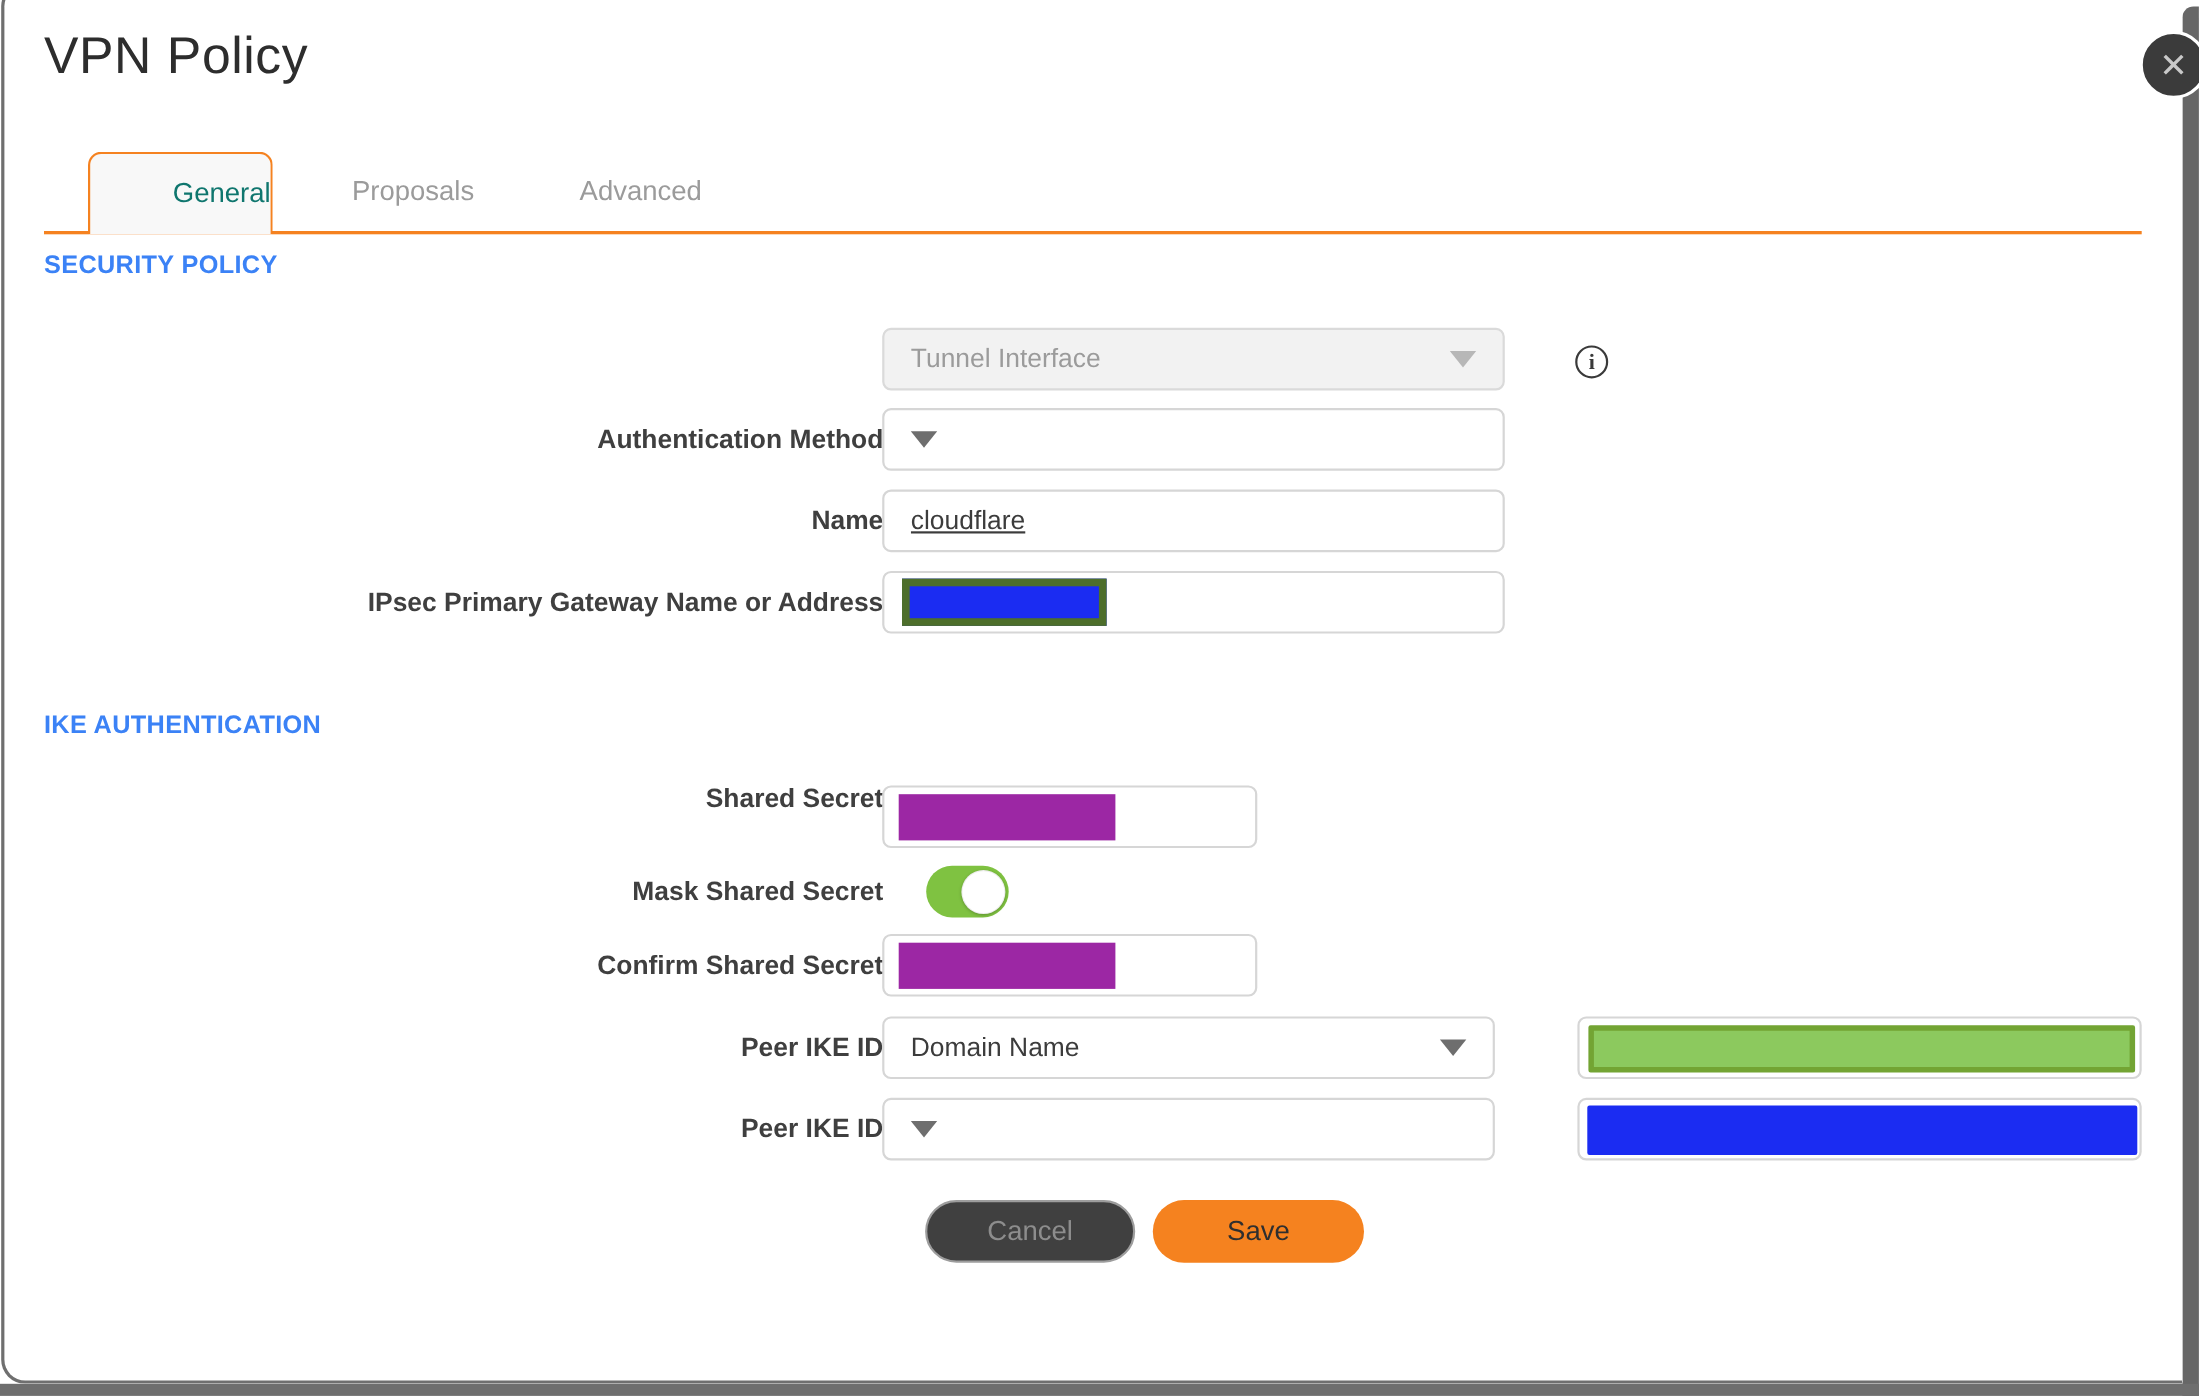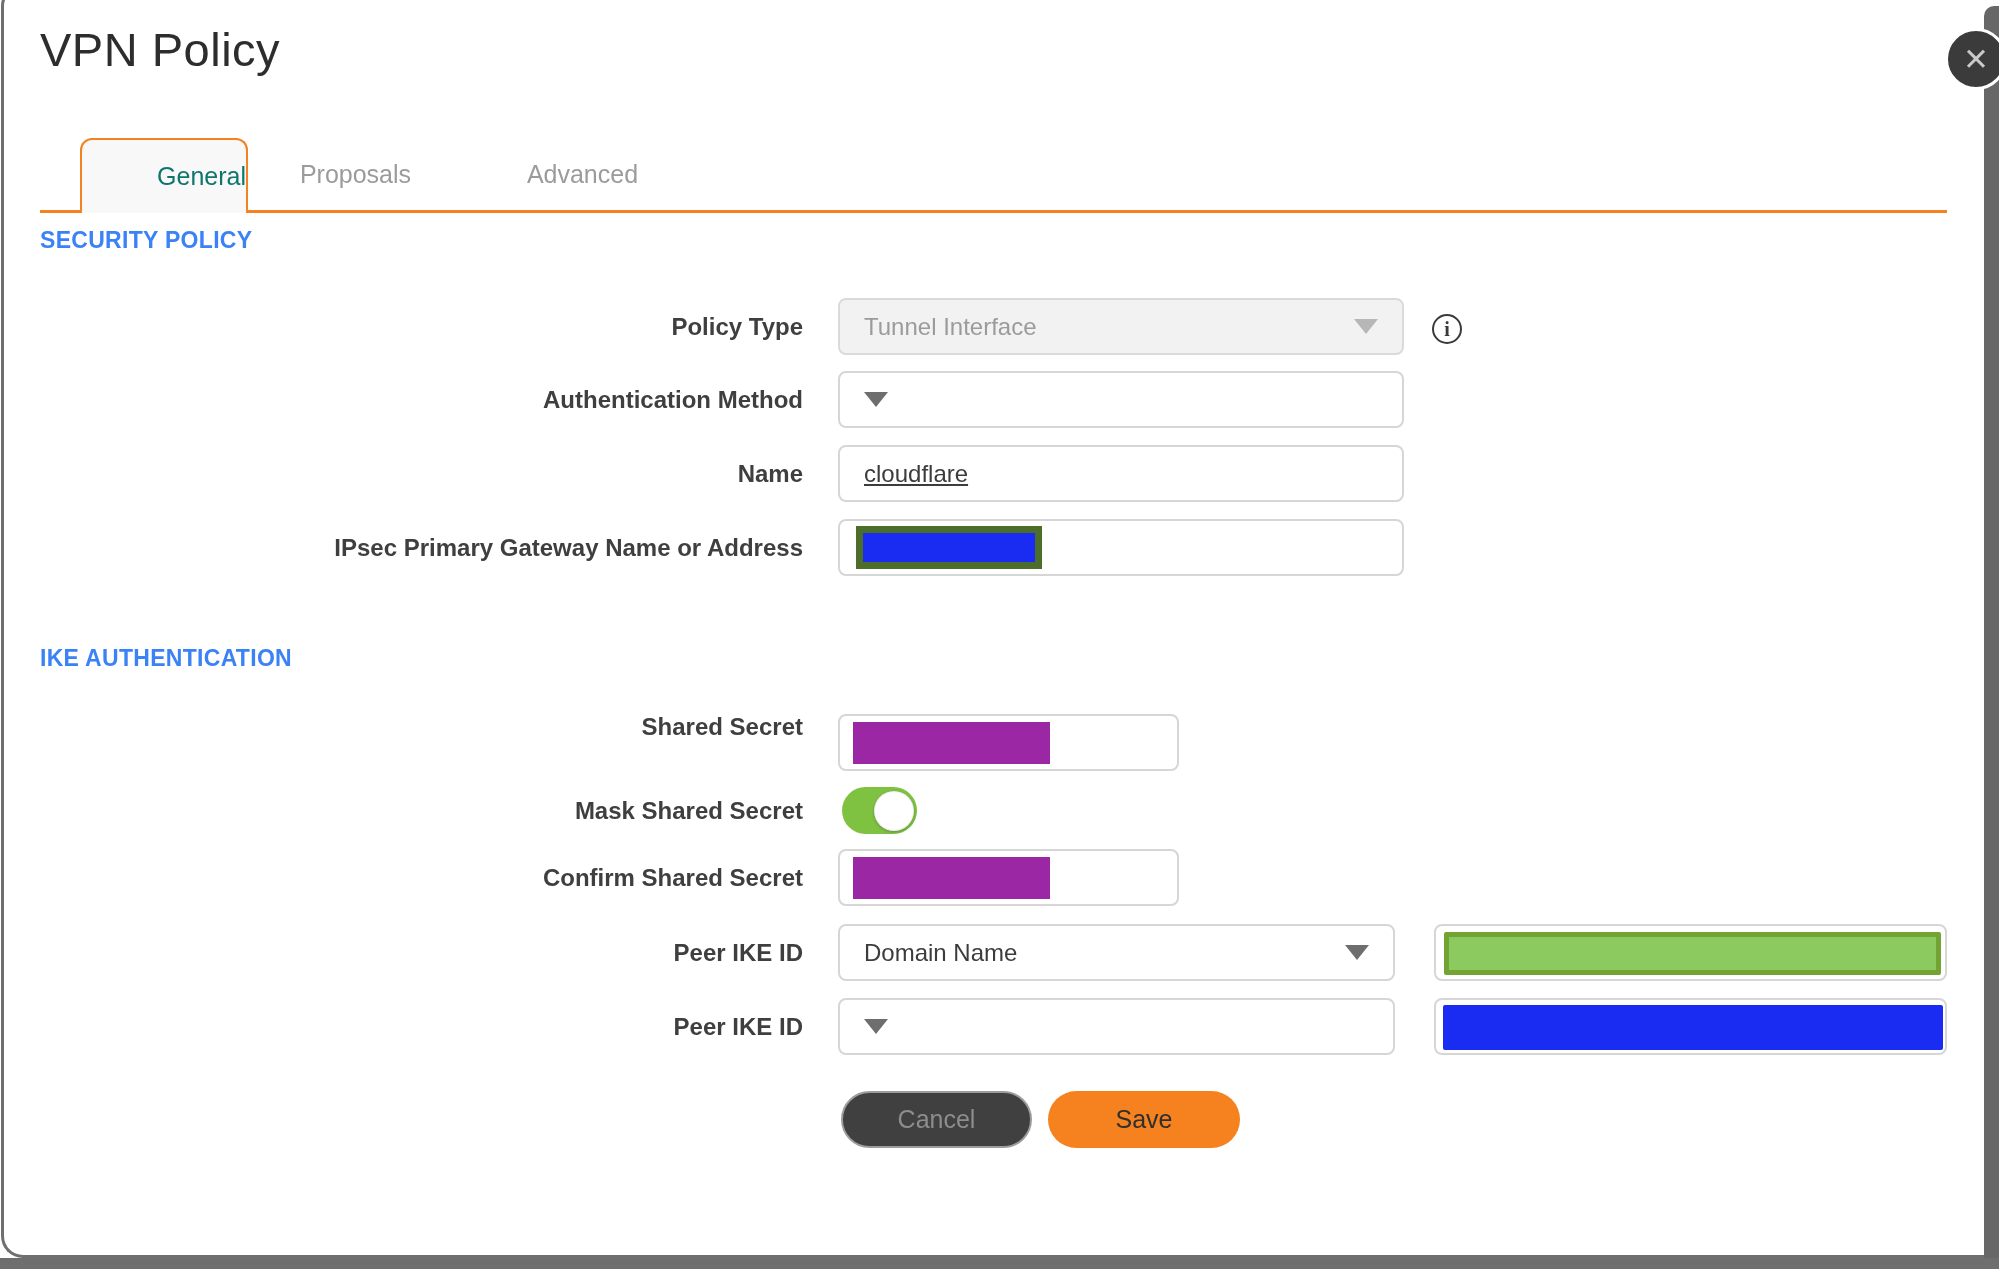--- a/index.html
+++ b/index.html
@@ -31,35 +31,35 @@
   .tab-active {
     position:absolute; left:80px; top:138px; width:168px; height:75px;
     background:#f8f8f8; border:2.5px solid #f58220; border-bottom:none;
     border-radius:12px 12px 0 0; display:flex; align-items:center; justify-content:flex-end;
     font-size:25px; color:#0f766e; z-index:4; cursor:pointer;
   }
   .tab-inactive {
     position:absolute; top:138px; height:73px; display:flex; align-items:center;
     justify-content:center; font-size:25px; color:#9b9b9b; z-index:3; cursor:pointer;
   }
-  .tab-proposals { left:268px; width:175px; }
+  .tab-proposals { left:288px; width:175px; }
   .tab-advanced { left:475px; width:215px; }
   
   .section-heading { position:absolute; left:40px; font-size:23px; font-weight:700; color:#3b82f6; letter-spacing:0.3px; z-index:3; }
   .sh-security { top:227px; }
   .sh-ike { top:645px; }
   
   .flabel {
     position:absolute; left:40px; width:763px; height:57px;
     display:flex; align-items:center; justify-content:flex-end;
     font-size:24px; font-weight:700; color:#3f3f3f; z-index:3;
   }
   
   .fld {
-    position:absolute; left:838px; width:566px; height:57px;
+    position:absolute; left:802px; width:566px; height:57px;
     border:2px solid #d6d6d6; border-radius:8px; background:#fff;
     display:flex; align-items:center; padding:14px 24px;
     font-size:24px; color:#3c3c3c; z-index:3;
   }
   .fld.disabled { background:#f2f2f2; border-color:#dadada; color:#9b9b9b; }
   .fld .grow { flex:1; }
   .caret { width:0; height:0; border-left:12px solid transparent; border-right:12px solid transparent; border-top:15px solid #6e6e6e; }
   .caret.muted { border-top-color:#b7b7b7; }
   input.fld { outline:none; display:block; }
   
@@ -114,21 +114,20 @@
   <div class="tab-inactive tab-proposals">
     <span>Proposals</span>
   </div>
   <div class="tab-inactive tab-advanced">
     <span>Advanced</span>
   </div>
   <div class="tabs-underline"></div>
 
   <div class="section-heading sh-security">SECURITY POLICY</div>
 
-  <div class="flabel" style="top:298px">Policy Type</div>
   <div class="fld disabled" style="top:298px">
     <span class="grow">Tunnel Interface</span>
     <span class="caret muted"></span>
   </div>
   <div class="info-icon">
     <span>i</span>
   </div>
 
   <div class="flabel" style="top:371px">Authentication Method</div>
   <div class="fld" style="top:371px">

